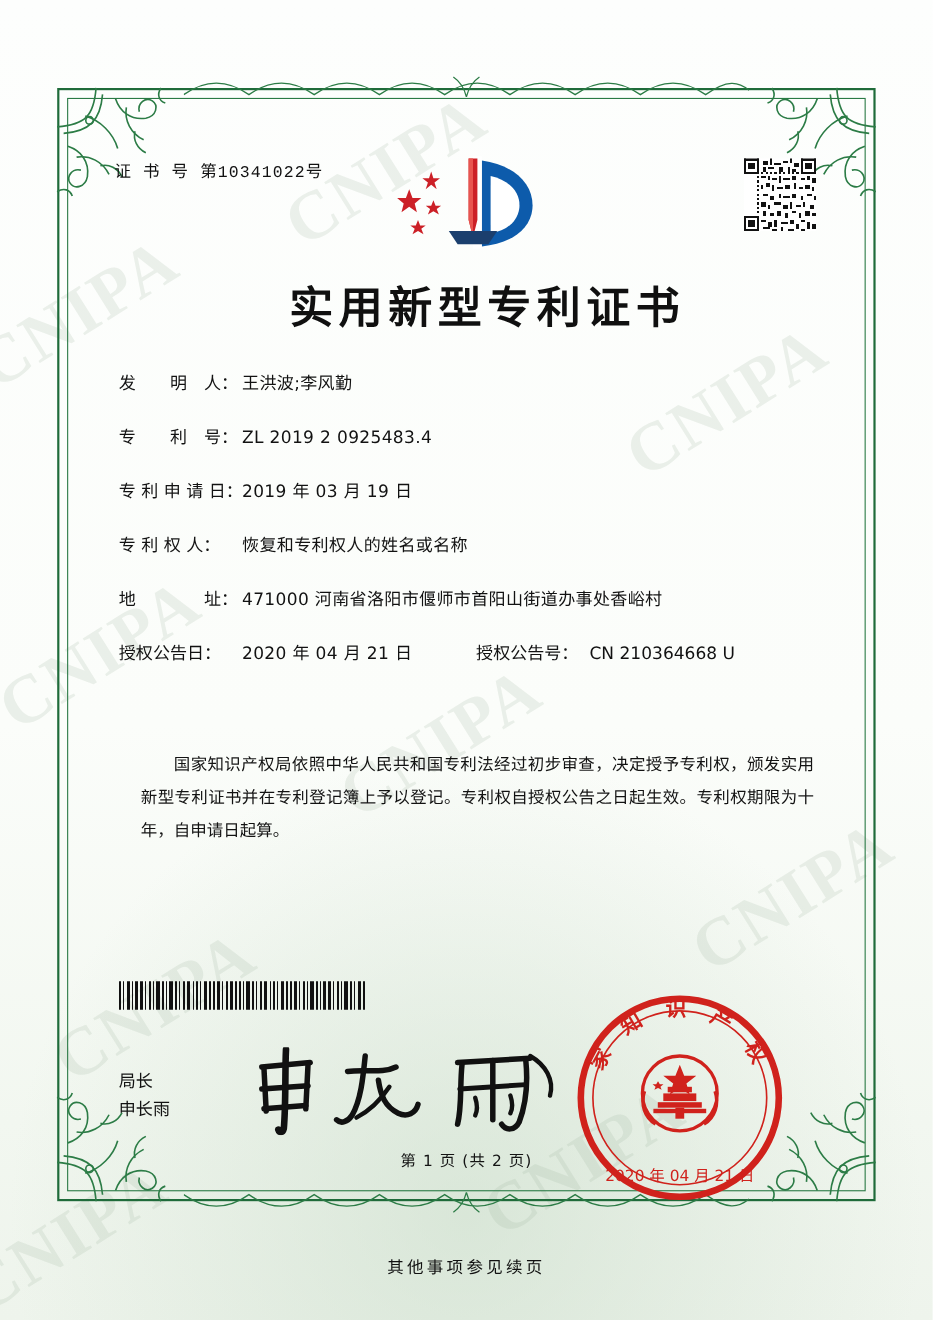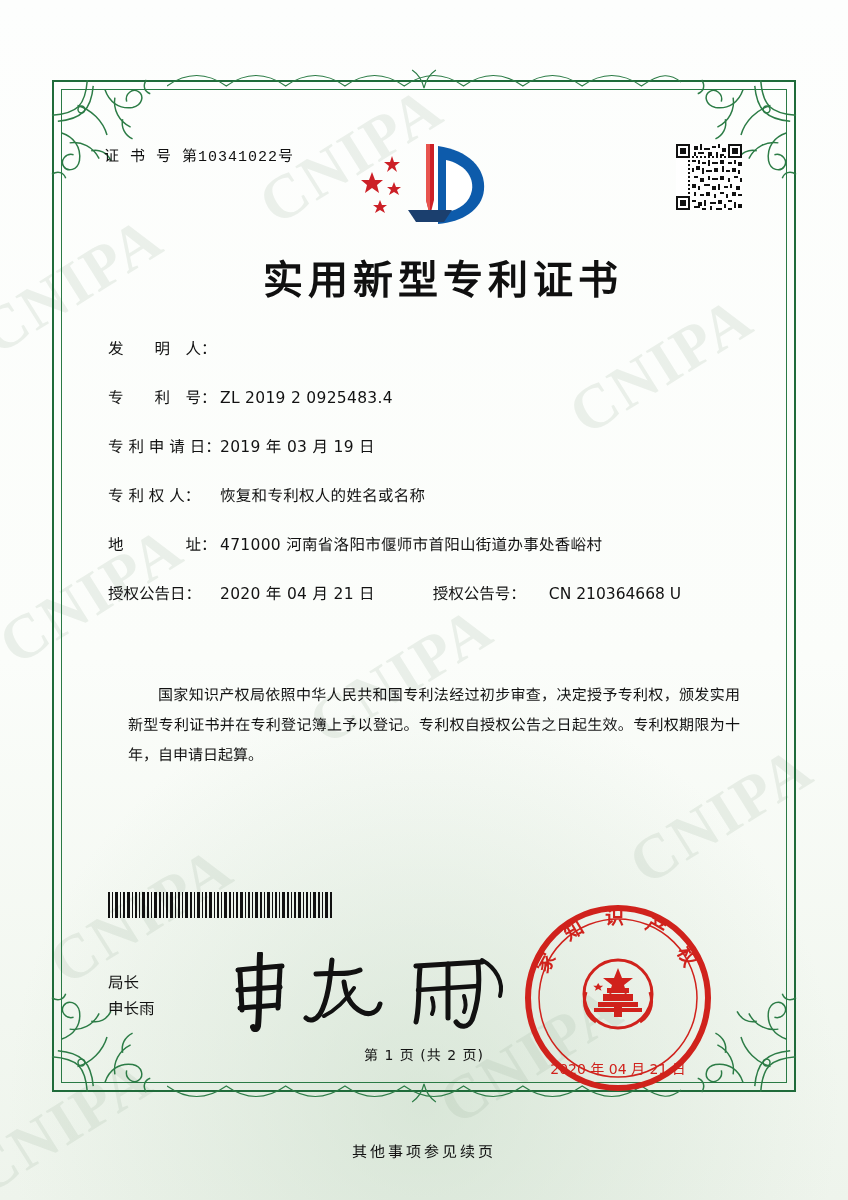--- a/index.html
+++ b/index.html
@@ -162,21 +162,21 @@
   .field-value {
     flex: 1;
     letter-spacing: 0.3px;
   }
   .field-row.inline-two .field-value { flex: 0 0 auto; }
   .field-row .second-label {
     margin-left: 58px;
     white-space: nowrap;
     text-align: right;
   }
-  .field-row .second-value { margin-left: 23px; white-space: nowrap; }
+  .field-row .second-value { margin-left: 10px; white-space: nowrap; }
 
   .paragraphs {
     position: absolute;
     left: 56px;
     right: 56px;
     top: 600px;
     font-size: 15px;
     line-height: 30px;
     color: #121212;
     text-align: justify;
@@ -483,20 +483,21 @@
           <rect x="26" y="32" width="2" height="1"></rect>
         </g>
       </svg>
     </div>
 
     <div class="title">实用新型专利证书</div>
 
     <div class="fields">
       <div class="field-row">
         <span class="field-label">发　　明　人：</span>
+        <span class="field-value">王洪波;李风勤</span>
       </div>
       <div class="field-row">
         <span class="field-label">专　　利　号：</span>
         <span class="field-value">ZL 2019 2 0925483.4</span>
       </div>
       <div class="field-row">
         <span class="field-label">专 利 申 请 日：</span>
         <span class="field-value">2019 年 03 月 19 日</span>
       </div>
       <div class="field-row">

